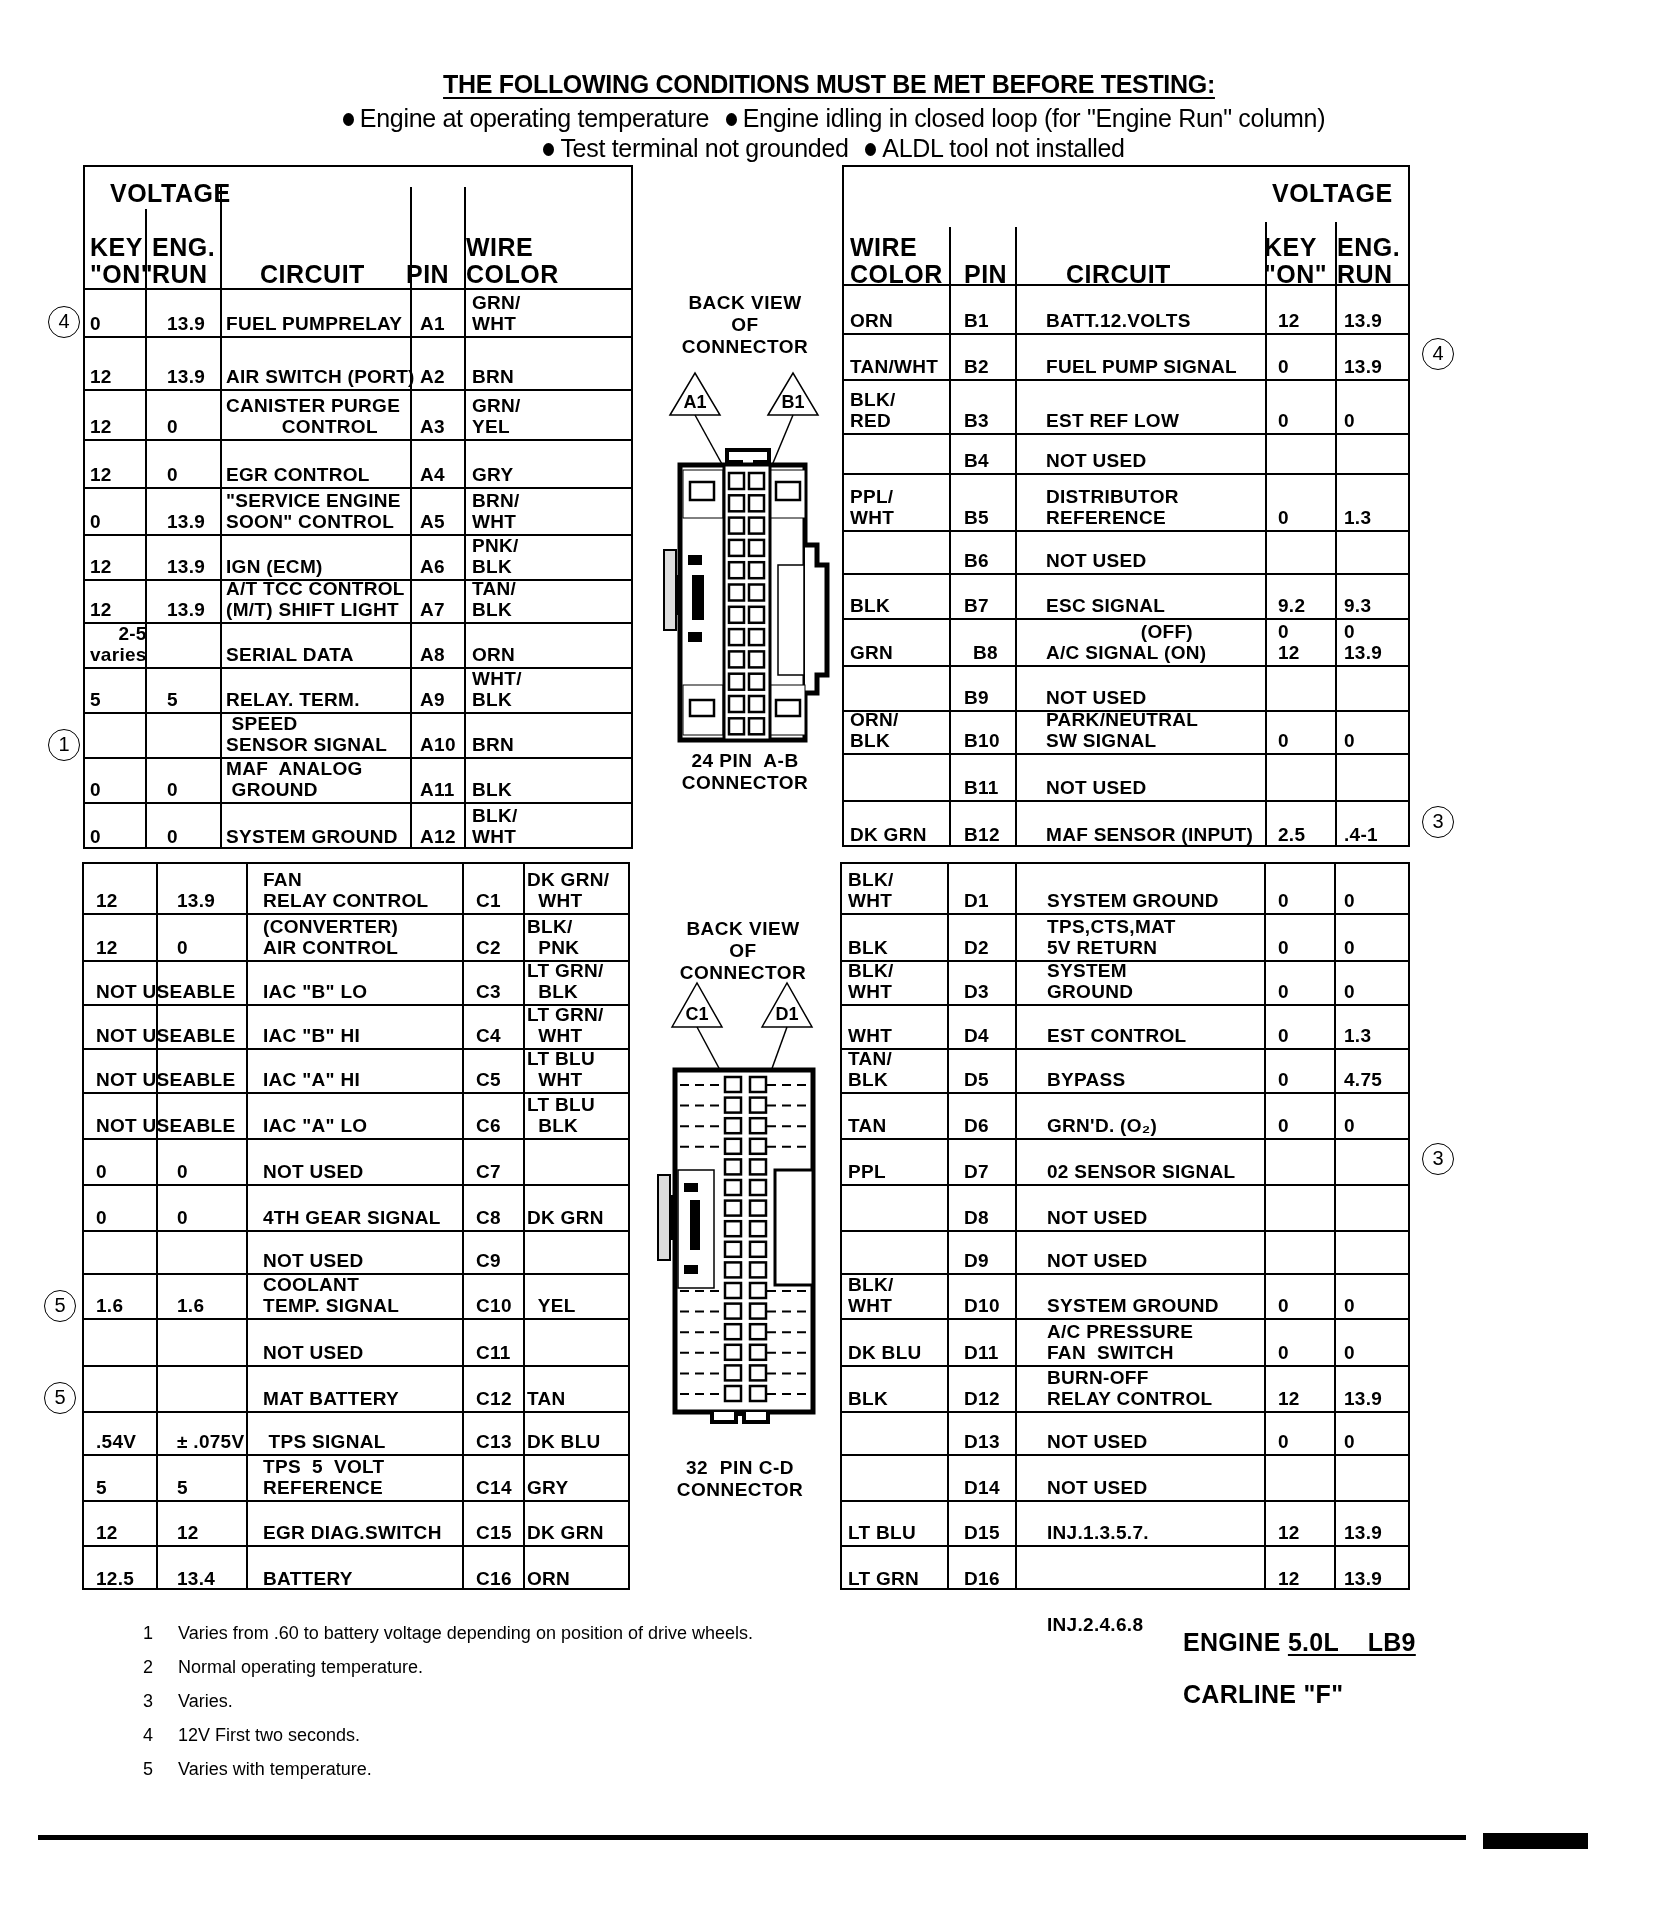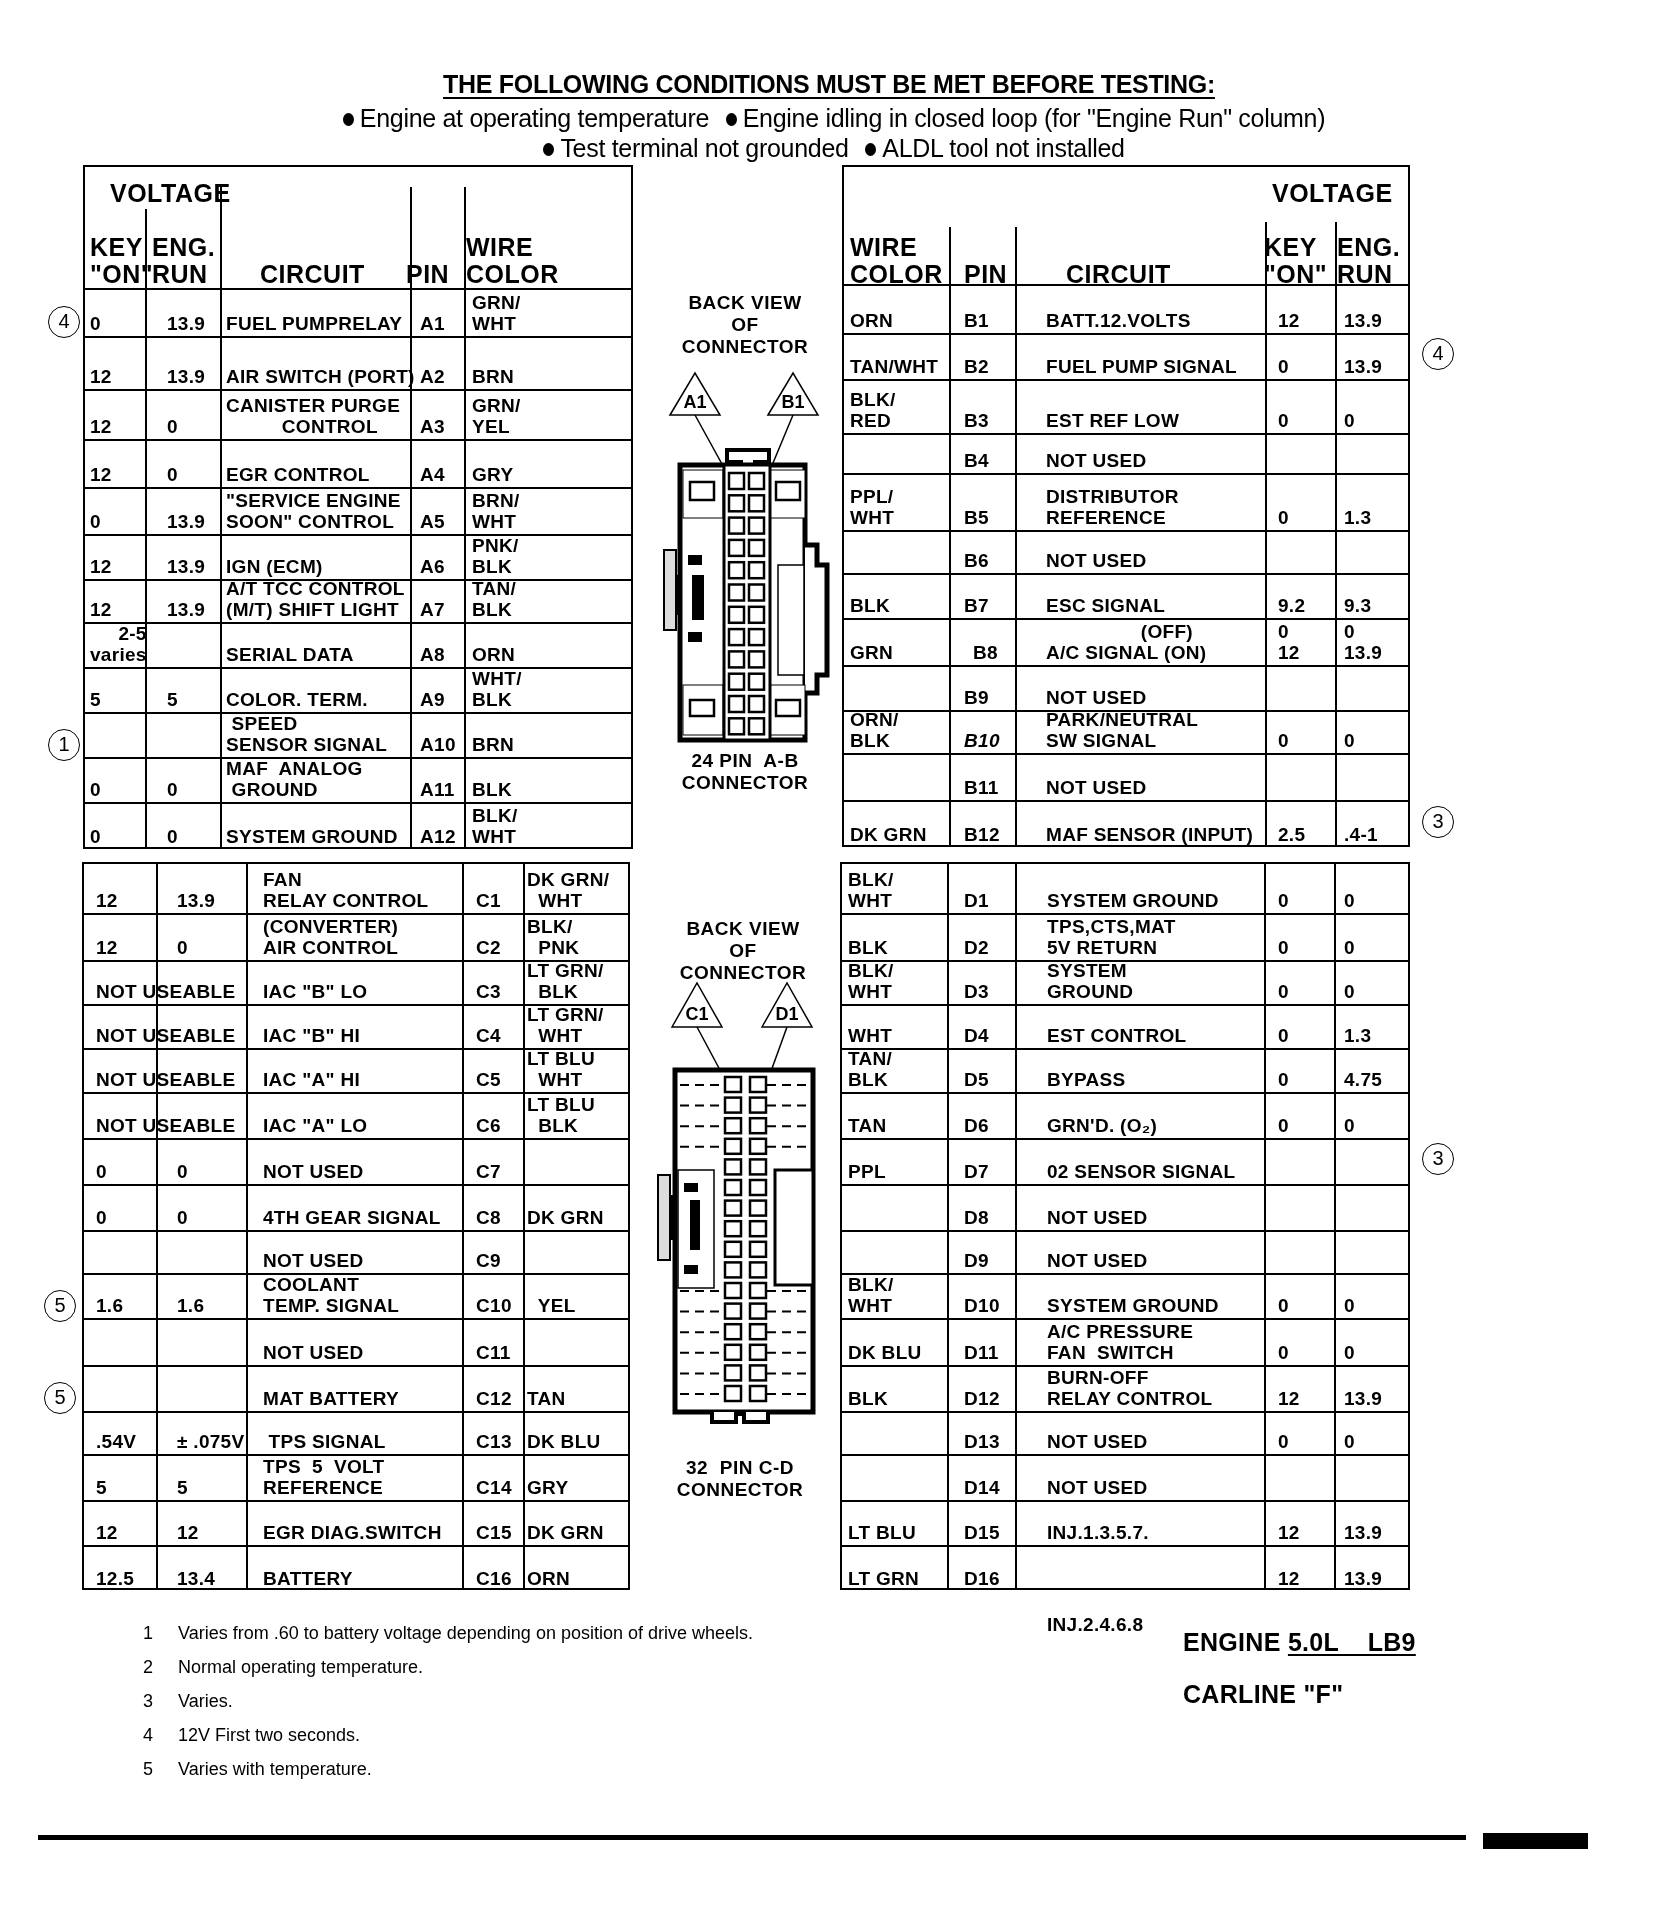--- a/index.html
+++ b/index.html
@@ -111,21 +111,21 @@
 BLK</div>
     <div class="hline" style="top:500px;"></div>
     <div class="cell" style="left:5px; top:456px;text-align:right;">2-5
 varies</div>
     <div class="cell" style="left:141px; top:477px;">SERIAL DATA</div>
     <div class="cell" style="left:335px; top:477px;">A8</div>
     <div class="cell" style="left:387px; top:477px;">ORN</div>
     <div class="hline" style="top:545px;"></div>
     <div class="cell" style="left:5px; top:522px;">5</div>
     <div class="cell" style="left:82px; top:522px;">5</div>
-    <div class="cell" style="left:141px; top:522px;">COLOR. TERM.</div>
+    <div class="cell" style="left:141px; top:522px;">RELAY. TERM.</div>
     <div class="cell" style="left:335px; top:522px;">A9</div>
     <div class="cell" style="left:387px; top:501px;">WHT/
 BLK</div>
     <div class="hline" style="top:590px;"></div>
     <div class="cell" style="left:141px; top:546px;"> SPEED
 SENSOR SIGNAL</div>
     <div class="cell" style="left:335px; top:567px;">A10</div>
     <div class="cell" style="left:387px; top:567px;">BRN</div>
     <div class="hline" style="top:635px;"></div>
     <div class="cell" style="left:5px; top:612px;">0</div>
@@ -204,21 +204,21 @@
     <div class="cell" style="left:434px; top:454px;">0
 12</div>
     <div class="cell" style="left:500px; top:454px;">0
 13.9</div>
     <div class="hline" style="top:543px;"></div>
     <div class="cell" style="left:120px; top:520px;">B9</div>
     <div class="cell" style="left:202px; top:520px;">NOT USED</div>
     <div class="hline" style="top:586px;"></div>
     <div class="cell" style="left:6px; top:542px;">ORN/
 BLK</div>
-    <div class="cell" style="left:120px; top:563px;font-style:italic;">B10</div>
+    <div class="cell" style="left:120px; top:563px;">B10</div>
     <div class="cell" style="left:202px; top:542px;">PARK/NEUTRAL
 SW SIGNAL</div>
     <div class="cell" style="left:434px; top:563px;">0</div>
     <div class="cell" style="left:500px; top:563px;">0</div>
     <div class="hline" style="top:633px;"></div>
     <div class="cell" style="left:120px; top:610px;">B11</div>
     <div class="cell" style="left:202px; top:610px;">NOT USED</div>
     <div class="cell" style="left:6px; top:657px;">DK GRN</div>
     <div class="cell" style="left:120px; top:657px;">B12</div>
     <div class="cell" style="left:202px; top:657px;">MAF SENSOR (INPUT)</div>

